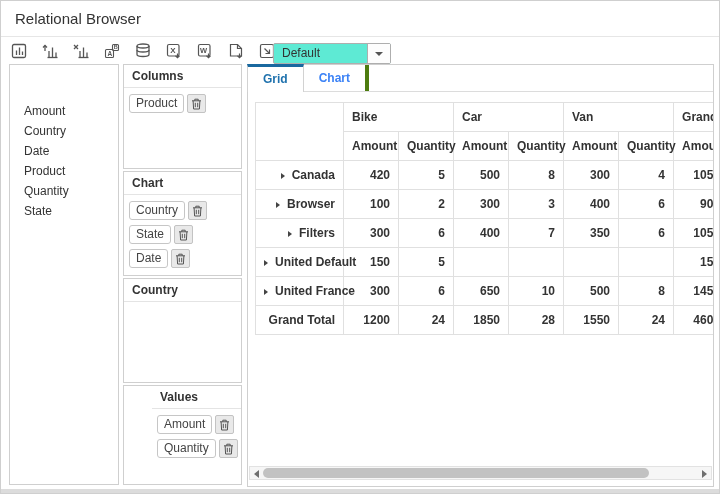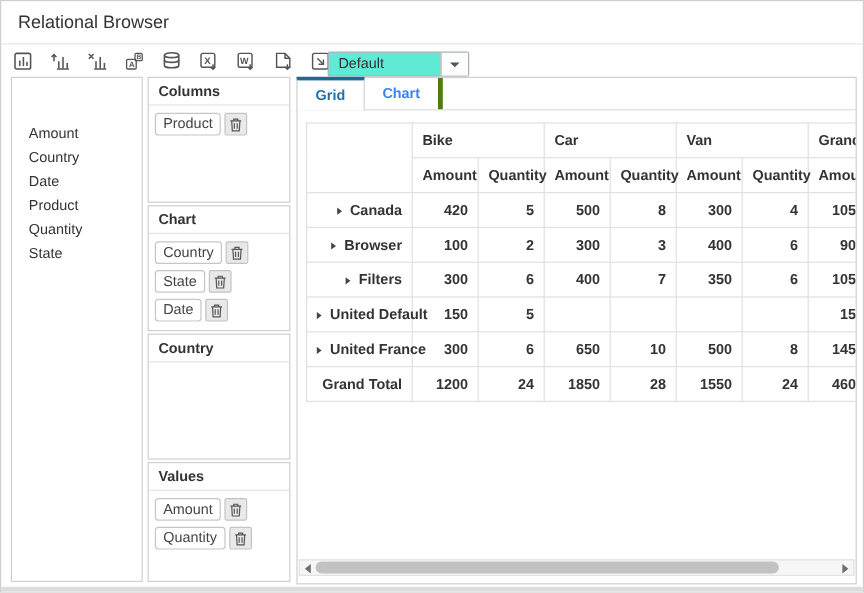--- a/index.html
+++ b/index.html
@@ -244,21 +244,21 @@
               <path d="M4.3 4.8v4.4M6.7 4.8v4.4"></path>
             </svg>
           </button>
         </div>
       </div>
   </div>
   <div class="zone" style="top:277px; height:105px;">
     <div class="zone-header">Country</div>
     <div class="zone-body"></div>
   </div>
-  <div class="zone" style="top:384px; height:100px;">
+  <div class="zone" style="top:384px; height:100px;padding-left:28px;">
     <div class="zone-header">Values</div>
     <div class="zone-body">
         <div class="chip-row">
           <span class="chip">Amount</span>
           <button class="trash-btn">
             <svg width="11" height="12" viewBox="0 0 11 12" fill="none" stroke="#555" stroke-width="1">
               <path d="M1 2.8h9"></path>
               <path d="M3.8 2.8V1.2h3.4v1.6"></path>
               <path d="M2.1 2.8l.5 8.2h5.8l.5-8.2"></path>
               <path d="M4.3 4.8v4.4M6.7 4.8v4.4"></path>

